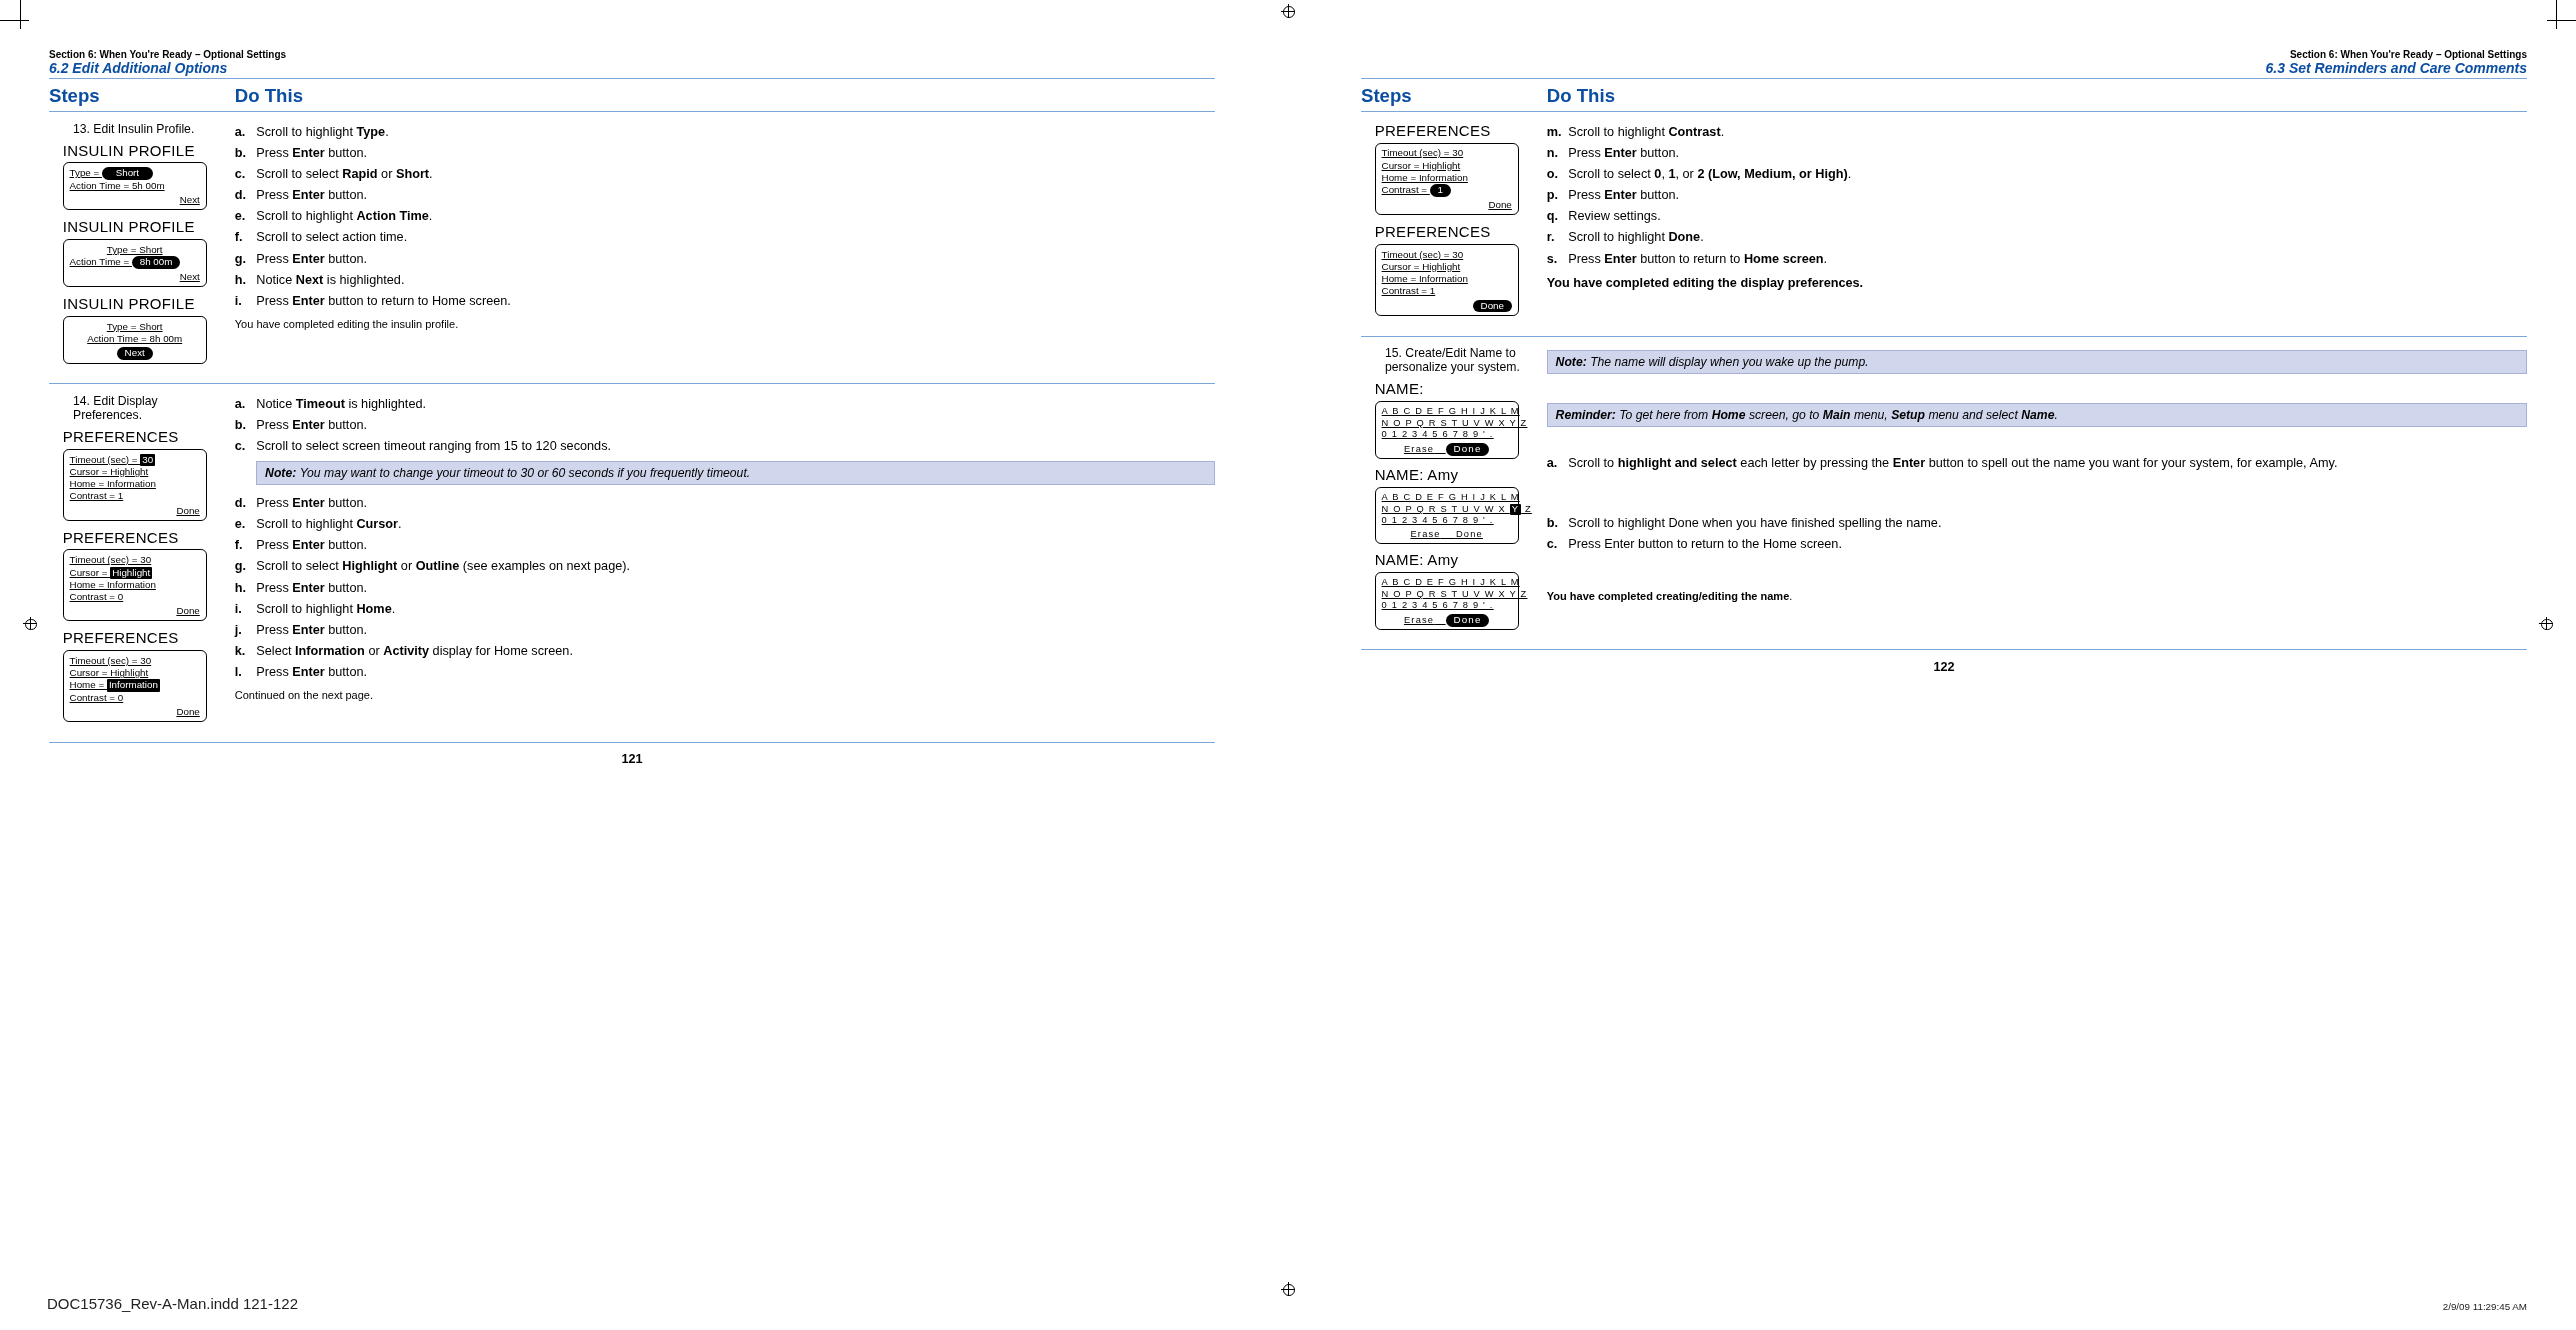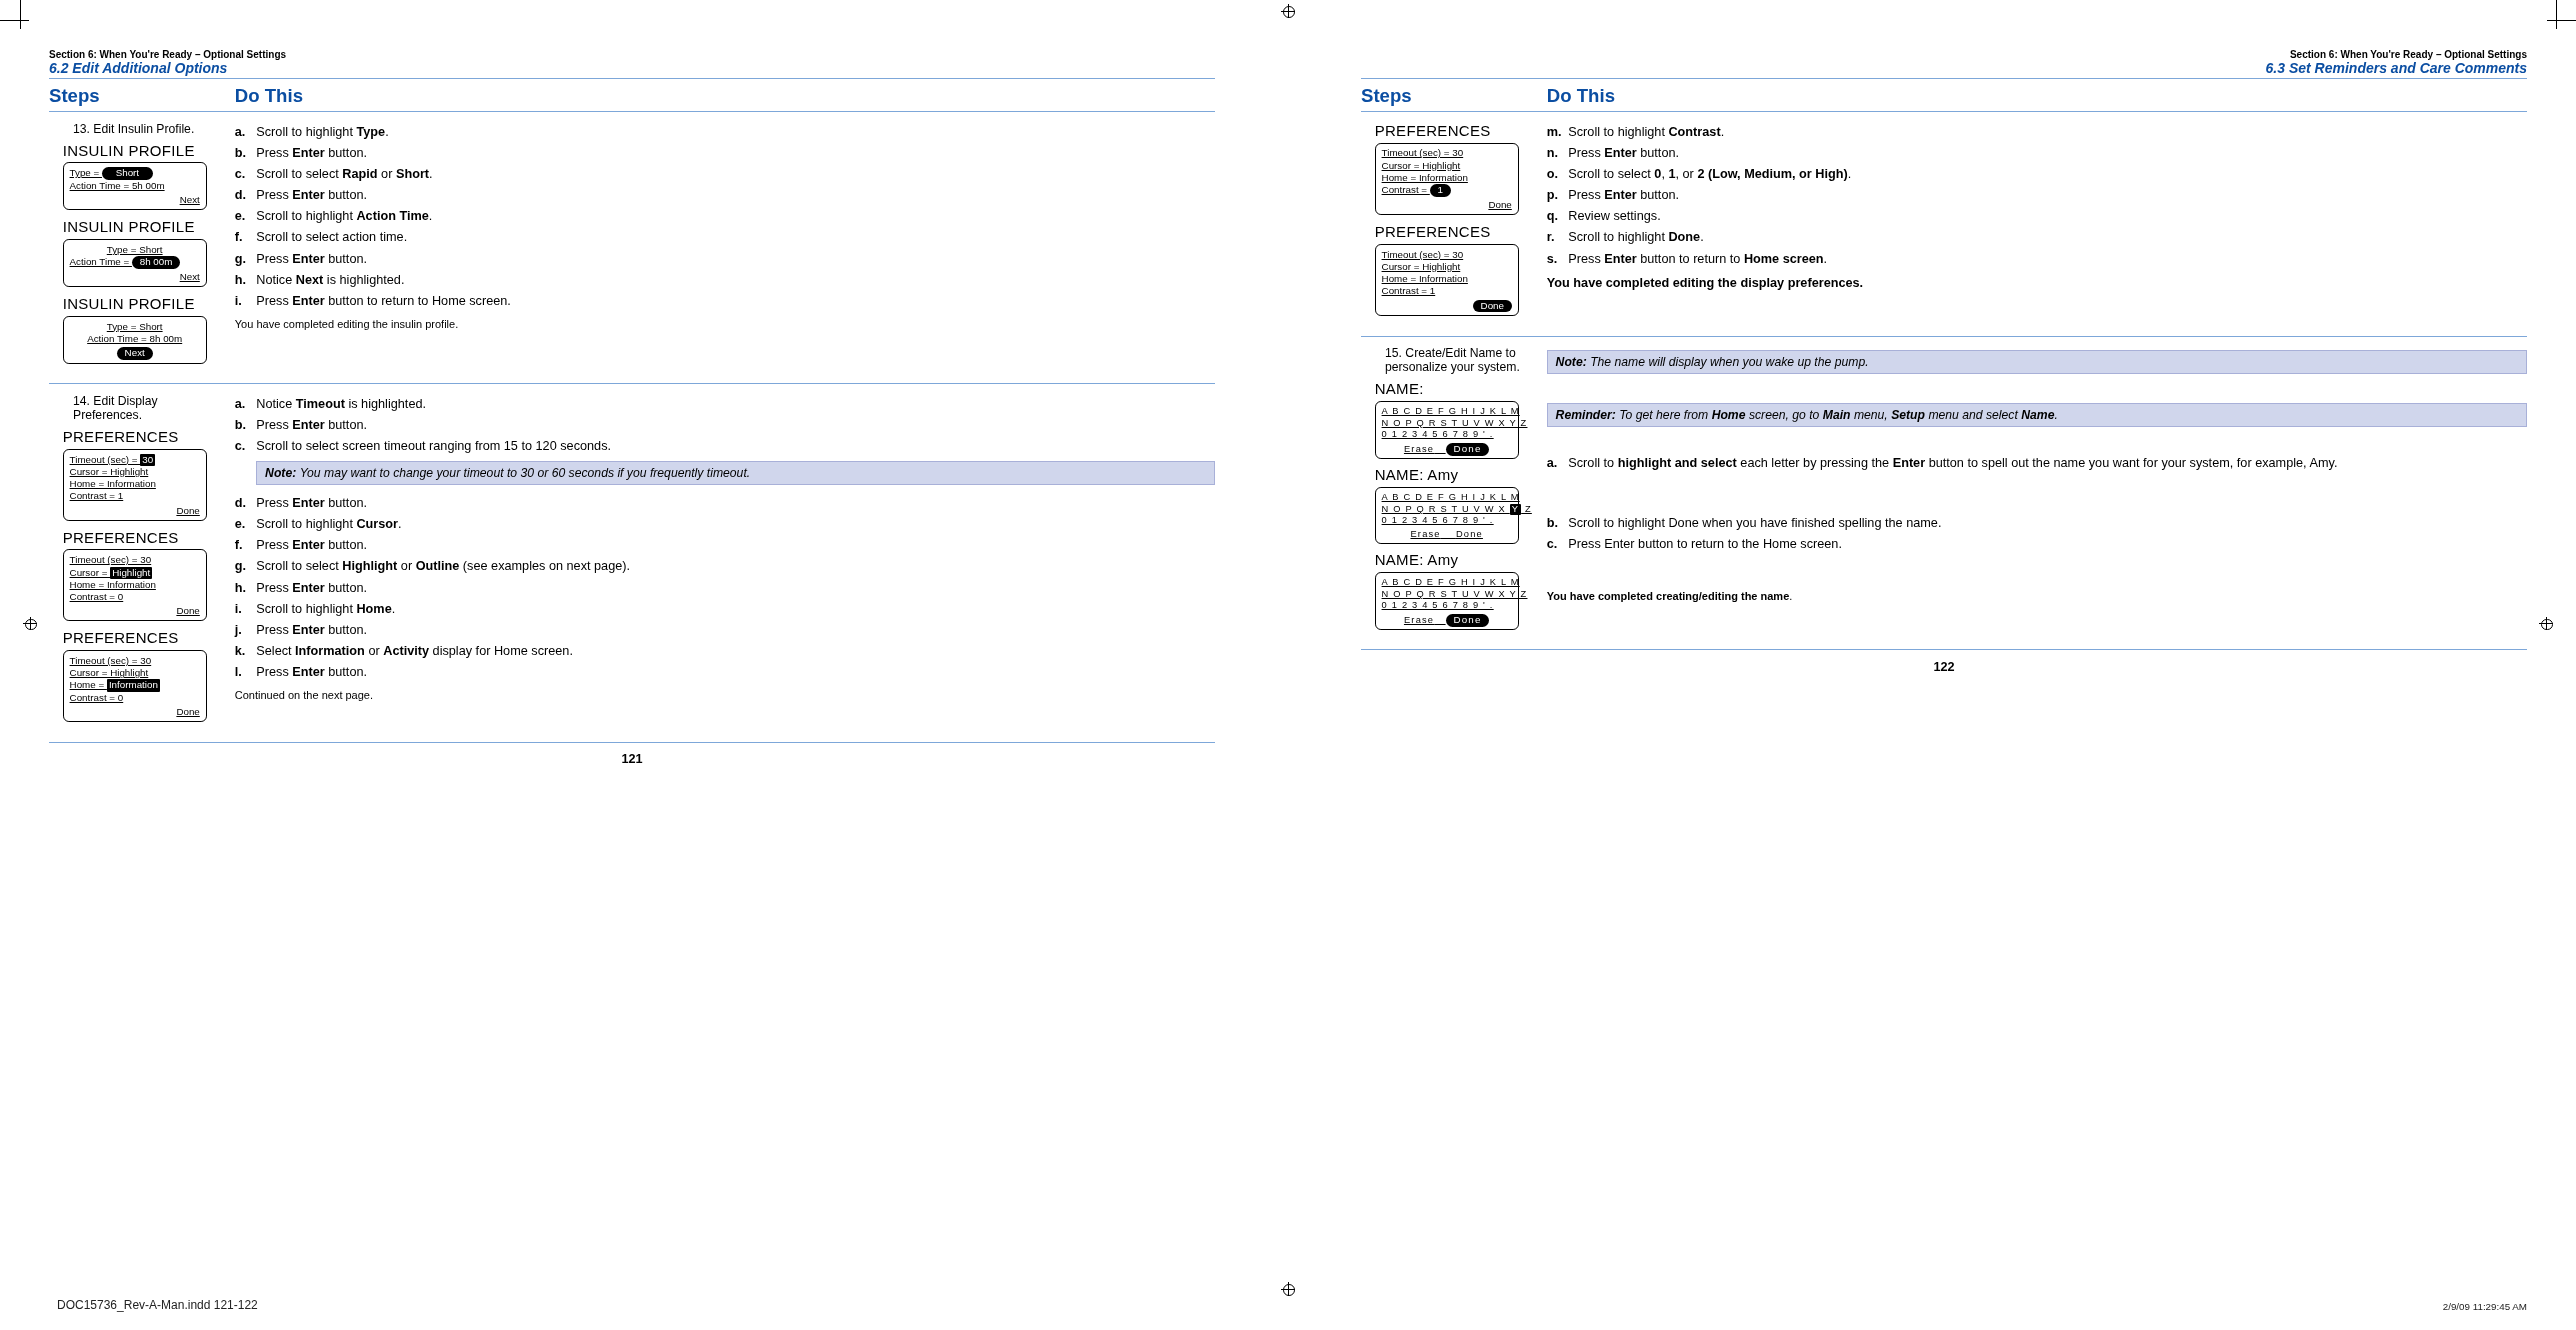--- a/index.html
+++ b/index.html
@@ -70,21 +70,21 @@
   .screen .body { padding:3.9px 5.9px 2px 5.9px; }
   .screen .row { white-space:nowrap; }
   .screen .footer { text-align:right; padding:0 5.9px 2.9px 5.9px; font-size:9.8px; }
   .screen .footer.center { text-align:center; }
   .pill { display:inline-block; background:#000; color:#fff; border-radius:6.8px; padding:0 7.8px; font-size:9.8px; line-height:12.7px; }
   .pill.wide { padding:0 13.7px; }
   .hl { display:inline-block; background:#000; color:#fff; padding:0 2px; border-radius:1px; }
   .screen-label { font-size:15px; letter-spacing:0.3px; margin:0 0 2px 13.7px; }
   .kb { letter-spacing:1.2px; font-size:9.3px; }
 
-  .footer-meta { position:absolute; left:57px; bottom:19.5px; font-size:12px; color:#222; }
+  .footer-meta { position:absolute; left:47px; bottom:19.5px; font-size:15px; color:#222; }
   .footer-time { position:absolute; right:49px; bottom:19.5px; font-size:9.8px; color:#222; }
 </style>
 </head>
 <body>
 
 <div class="crop-mark cm-h" style="left:0;top:19.5px"></div>
 <div class="crop-mark cm-v" style="left:19.5px;top:0"></div>
 <div class="crop-mark cm-h" style="right:0;top:19.5px"></div>
 <div class="crop-mark cm-v" style="right:19.5px;top:0"></div>
 <div class="regmark" style="left:50%;top:3.9px;margin-left:-6.8px">

